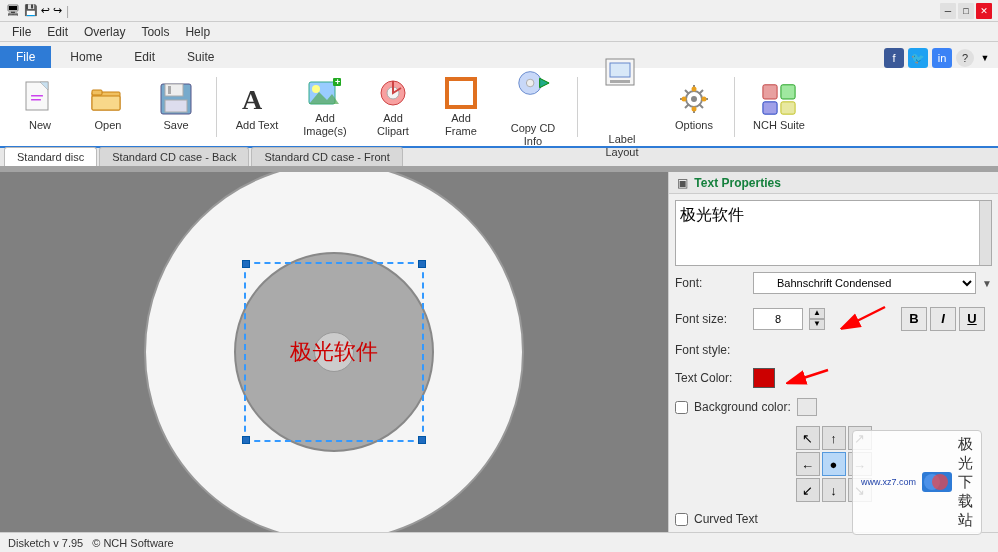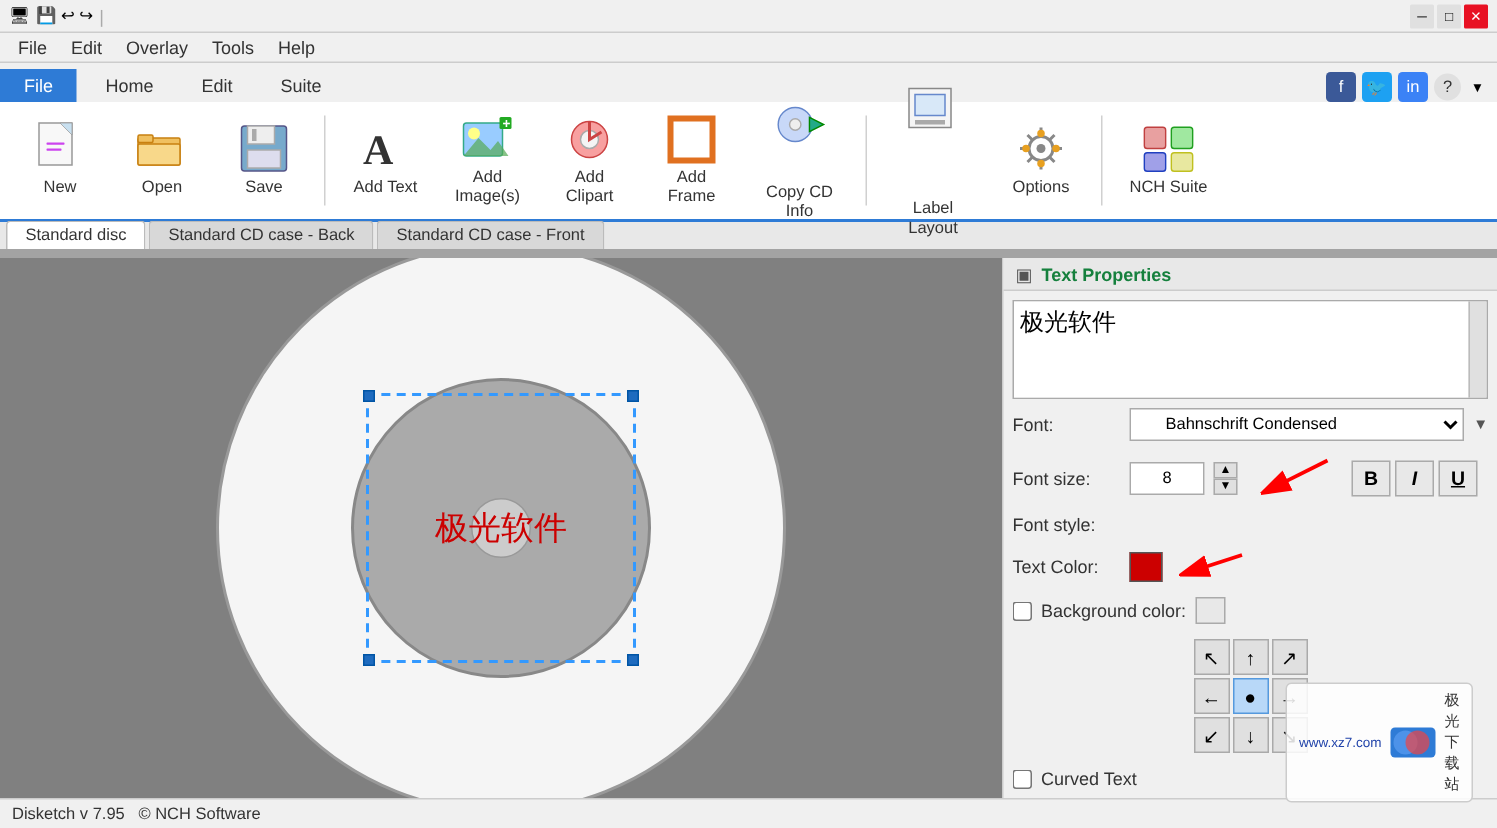--- a/index.html
+++ b/index.html
@@ -506,16 +506,16 @@
   </div>
   <div style="position:relative;">
     <div class="watermark-overlay">
       <div style="font-size:9px;color:#2244aa;">www.xz7.com</div>
       <div class="watermark-logo">
         <svg width="30" height="20" viewBox="0 0 30 20">
           <circle cx="10" cy="10" r="8" fill="#5599ee" opacity="0.8"></circle>
           <circle cx="18" cy="10" r="8" fill="#ee4444" opacity="0.7"></circle>
         </svg>
       </div>
-      <div style="font-size:10px;color:#333;text-align:center;">极光下载站</div>
+      <div style="font-size:15px;color:#333;text-align:center;">极光下载站</div>
     </div>
   </div>
 </div>
 
 </body></html>

